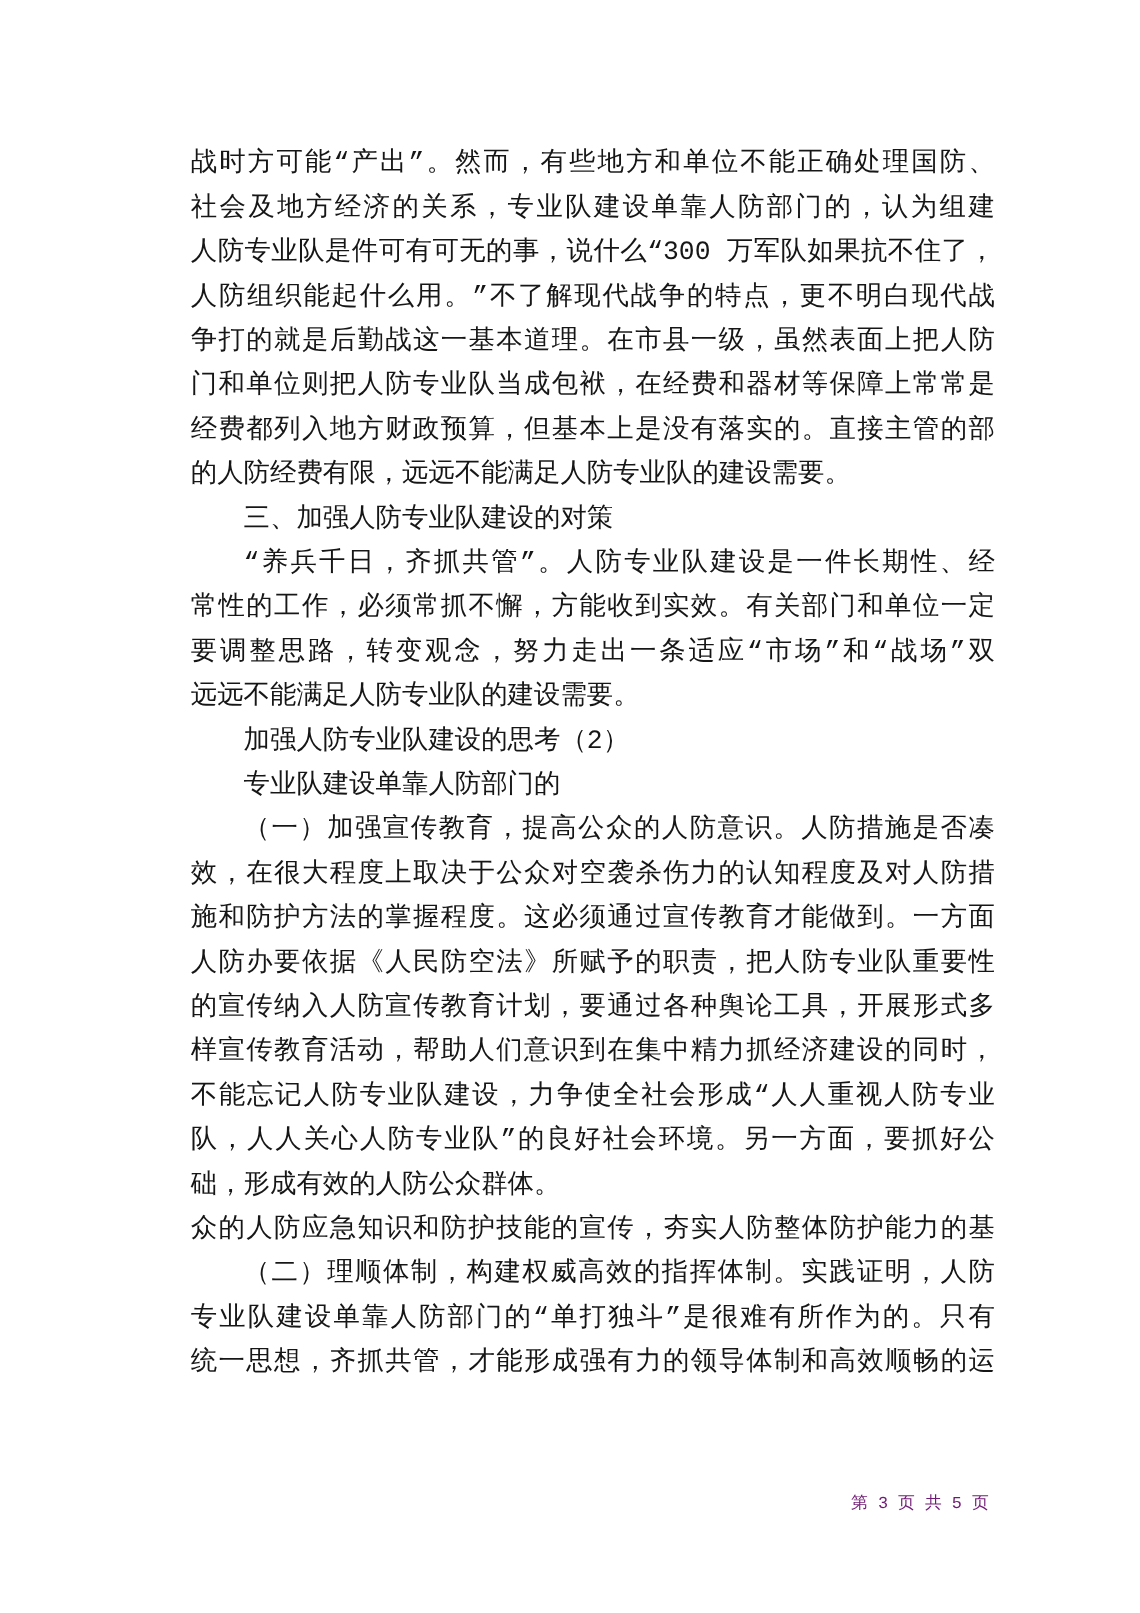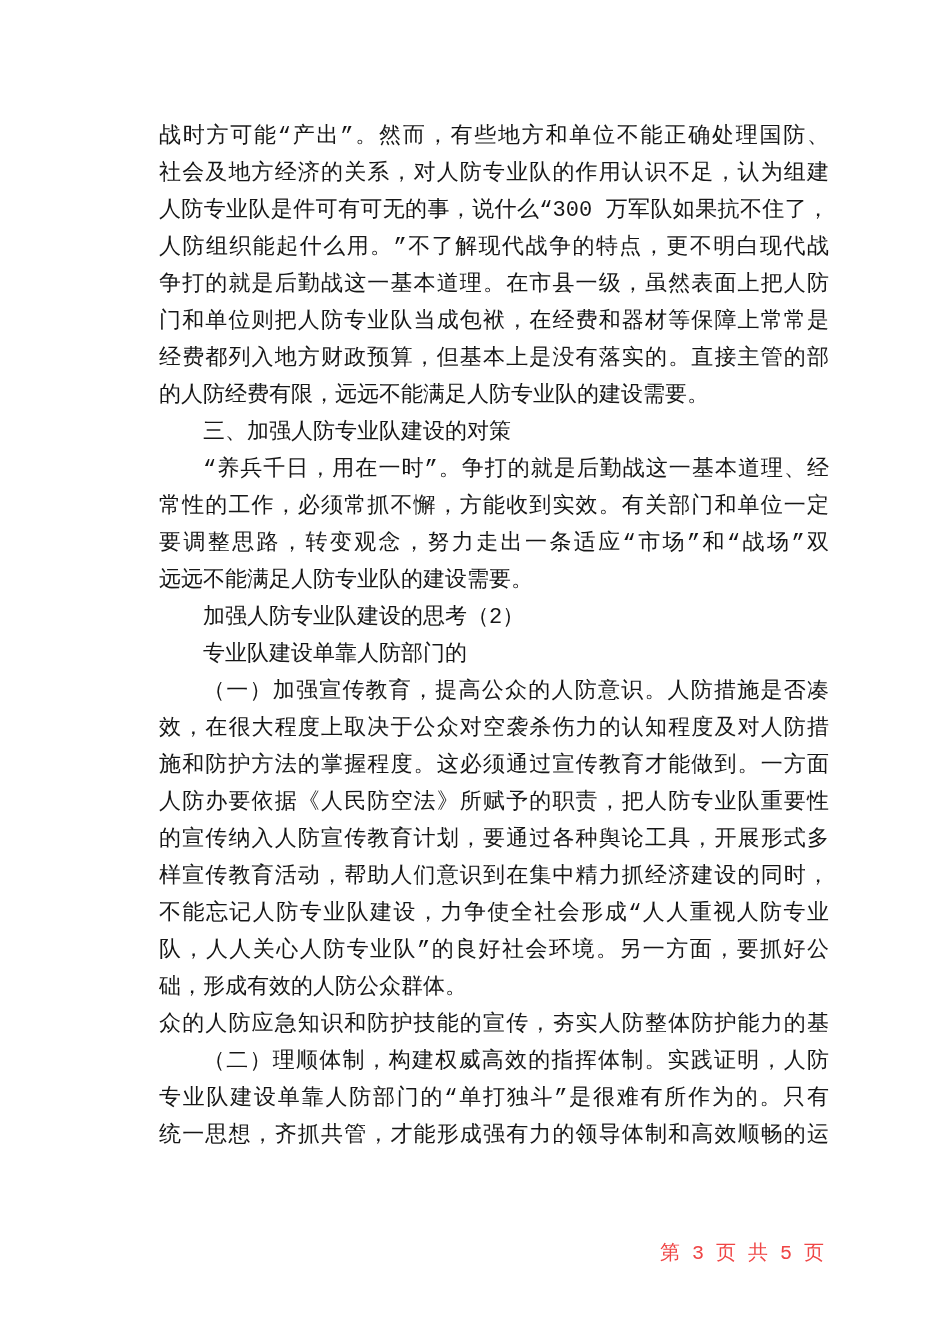--- a/index.html
+++ b/index.html
@@ -34,48 +34,48 @@
   .line.last {
     text-align-last: left;
   }
   .line.indent {
     text-indent: 2em;
   }
   .footer {
     position: absolute;
     top: 1245px;
     right: 145px;
-    font-size: 20px;
+    font-size: 14px;
     line-height: 18px;
-    color: #ef4444;
+    color: #701a75;
   }
 </style>
 </head>
 <body>
 
 <div class="page">
   <div class="textblock">
 
     <div class="para">
       <div class="line">战时方可能“产出”。然而，有些地方和单位不能正确处理国防、</div>
-      <div class="line">社会及地方经济的关系，对人防专业队的作用认识不足，认为组建</div>
+      <div class="line">社会及地方经济的关系，专业队建设单靠人防部门的，认为组建</div>
       <div class="line">人防专业队是件可有可无的事，说什么“300 万军队如果抗不住了，</div>
       <div class="line">人防组织能起什么用。”不了解现代战争的特点，更不明白现代战</div>
       <div class="line">争打的就是后勤战这一基本道理。在市县一级，虽然表面上把人防</div>
       <div class="line">门和单位则把人防专业队当成包袱，在经费和器材等保障上常常是</div>
       <div class="line">经费都列入地方财政预算，但基本上是没有落实的。直接主管的部</div>
       <div class="line last">的人防经费有限，远远不能满足人防专业队的建设需要。</div>
     </div>
 
     <div class="para">
       <div class="line last indent">三、加强人防专业队建设的对策</div>
     </div>
 
     <div class="para">
-      <div class="line indent">“养兵千日，用在一时”。争打的就是后勤战这一基本道理、经</div>
+      <div class="line indent">“养兵千日，齐抓共管”。人防专业队建设是一件长期性、经</div>
       <div class="line">常性的工作，必须常抓不懈，方能收到实效。有关部门和单位一定</div>
       <div class="line">要调整思路，转变观念，努力走出一条适应“市场”和“战场”双</div>
       <div class="line last">远远不能满足人防专业队的建设需要。</div>
     </div>
 
     <div class="para">
       <div class="line last indent">加强人防专业队建设的思考（2）</div>
     </div>
 
     <div class="para">

